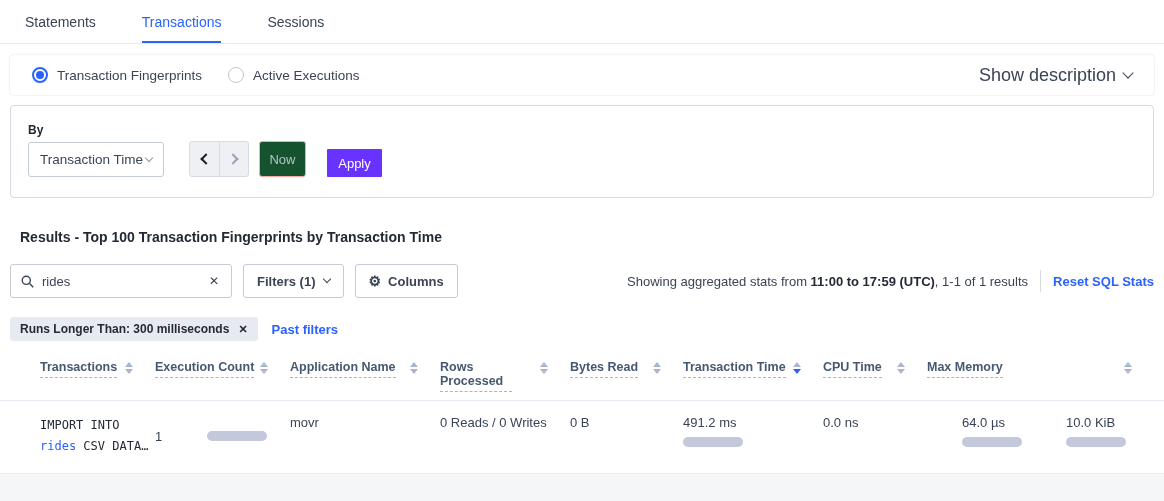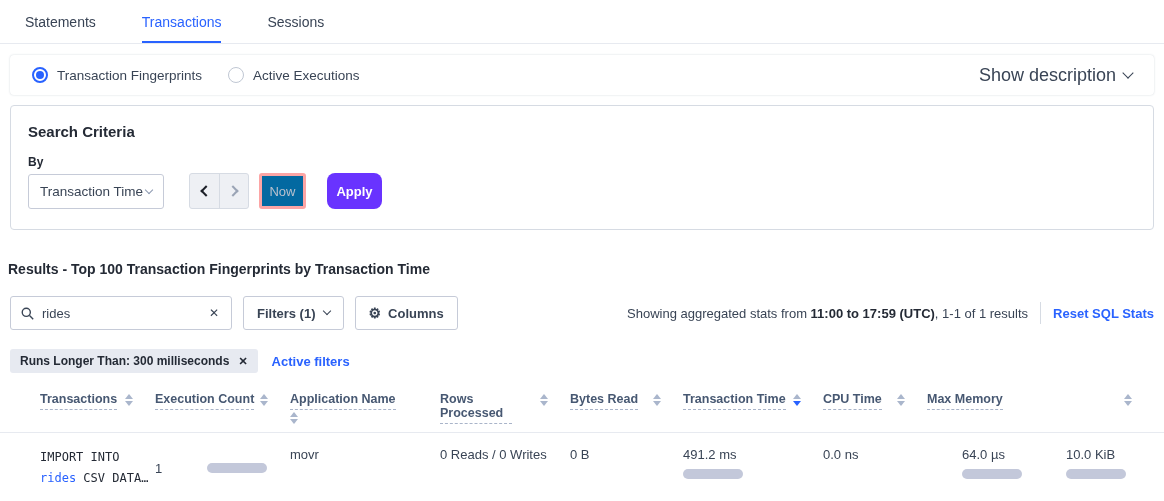--- a/index.html
+++ b/index.html
@@ -51,29 +51,29 @@
   .range-badge { background:#dde1ea; border-radius:3px; font-size:11.5px; font-weight:bold;
                  color:#394455; padding:3px 7px; margin-right:11px; }
   .arrow-group { display:flex; height:36px; border:1px solid #d6dbe3; border-radius:3px;
                  overflow:hidden; margin-left:15px; background:#eef0f4; }
   .arrow-btn { width:29px; display:flex; align-items:center; justify-content:center; cursor:pointer; }
   .arrow-btn + .arrow-btn { border-left:1px solid #d6dbe3; }
   .arr { width:8px; height:8px; border-right:2.2px solid #1b1f27; border-bottom:2.2px solid #1b1f27; }
   .arr.left { transform:rotate(135deg); margin-left:3px; }
   .arr.right { transform:rotate(-45deg); margin-right:3px; }
   .arr.disabled { border-color:#9aa4b5; }
-  .now-btn { margin-left:10px; height:36px; width:47px; border:3px solid #fca5a5; border-radius:3px;
-             background:#0369a1; color:#b9c1ce; font-size:13px; display:flex; align-items:center;
+  .now-btn { margin-left:10px; height:36px; width:47px; border:1px solid #fca5a5; border-radius:3px;
+             background:#14532d; color:#b9c1ce; font-size:13px; display:flex; align-items:center;
              justify-content:center; }
-  .apply-btn { margin-left:21px; height:36px; width:55px; border:none; border-radius:8px;
-               background:#6933ff; color:#fff; font-size:13px; font-weight:bold;
+  .apply-btn { margin-left:21px; height:28px; width:55px; border:none; border-radius:1px;
+               background:#6933ff; color:#fff; font-size:13px; font-weight:normal;
                display:flex; align-items:center; justify-content:center; cursor:pointer; }
 
   
-  .results-heading { margin:31px 8px 0; font-size:14px; font-weight:bold; color:#242a35; }
+  .results-heading { margin:31px 20px 0; font-size:14px; font-weight:bold; color:#242a35; }
   .toolbar { margin:19px 10px 0; display:flex; align-items:center; }
   .search-box { width:222px; height:34px; border:1px solid #c6cbd8; border-radius:3px;
                 display:flex; align-items:center; padding:0 10px; background:#fff; }
   .search-box input { border:none; outline:none; flex:1; font-size:13px; color:#394455;
                 font-family:"Liberation Sans", sans-serif; margin-left:8px; min-width:0; }
   .clear-x { color:#394455; font-size:12px; cursor:pointer; padding:0 2px; }
   .tool-btn { height:34px; border:1px solid #c6cbd8; border-radius:3px; background:#fff;
               display:flex; align-items:center; padding:0 13px; font-size:13px; font-weight:bold;
               color:#394455; margin-left:11px; cursor:pointer; }
   .tool-btn .chev { border-color:#394455; }
@@ -96,21 +96,21 @@
   .th { display:flex; align-items:flex-start; justify-content:space-between; padding-right:22px; }
   .th-label { font-size:12.5px; font-weight:bold; color:#475872;
               border-bottom:1px dashed #a9b4c9; padding-bottom:3px; }
   .sorter { display:flex; flex-direction:column; align-items:center; margin-top:2px; cursor:pointer; }
   .tri-up { width:0; height:0; border-left:4px solid transparent; border-right:4px solid transparent;
             border-bottom:5px solid #aab6cc; margin-bottom:2px; }
   .tri-down { width:0; height:0; border-left:4px solid transparent; border-right:4px solid transparent;
             border-top:5px solid #aab6cc; }
   .tri-down.active { border-top-color:#2962ff; }
 
-  .c0{width:115px;} .c1{width:135px;} .c2{width:150px;flex-direction:column;} .c3{width:130px;gap:28px;} .c4{width:113px;}
+  .c0{width:115px;} .c1{width:135px;} .c2{width:150px;} .c3{width:130px;gap:28px;} .c4{width:113px;}
   .c5{width:140px;} .c6{width:139px;} .c7{width:104px;} .c8{width:88px; flex:1;}
 
   .trow { border-bottom:1px solid #e7eaf0; padding-top:14px; padding-bottom:16px; background:#fff; }
   .td { font-size:13px; color:#394455; }
   .sql { font-family:"DejaVu Sans Mono", monospace; font-size:12px; line-height:1.75; color:#242a35; cursor:pointer; }
   .sql .hl { color:#2962ff; }
   .count-cell { display:flex; align-items:center; }
   .bar { width:60px; height:10px; border-radius:5px; background:#c3c8da; }
   .count-cell .bar { margin-left:45px; }
   .val-bar .bar { margin-top:7px; }
@@ -135,21 +135,20 @@
       <span class="radio-circle"></span>
       <span class="radio-label">Active Executions</span>
     </div>
     <div class="show-desc">
       <span>Show description</span>
       <span class="chev"></span>
     </div>
   </div>
 
   <div class="criteria-card">
-    <div class="criteria-title">Search Criteria</div>
     <div class="criteria-row">
       <div class="field">
         <div class="field-label">By</div>
         <div class="select sel-by">
           <span>Transaction Time</span>
           <span class="chev small"></span>
         </div>
       </div>
       <div class="arrow-group">
         <div class="arrow-btn">
@@ -186,21 +185,21 @@
     <div class="stats-text"><span>Showing aggregated stats from </span><b>11:00 to 17:59 (UTC)</b><span>, 1-1 of 1 results</span></div>
     <div class="v-divider"></div>
     <div class="link">Reset SQL Stats</div>
   </div>
 
   <div class="filter-row">
     <div class="filter-pill">
       <span>Runs Longer Than: 300 milliseconds</span>
       <span class="pill-x">✕</span>
     </div>
-    <div class="link clear-filters">Active filters</div>
+    <div class="link clear-filters">Past filters</div>
   </div>
 
   <div class="table">
     <div class="thead">
       <div class="th c0">
         <span class="th-label">Transactions</span>
         <span class="sorter">
             <span class="tri-up"></span>
             <span class="tri-down"></span>
           </span>

